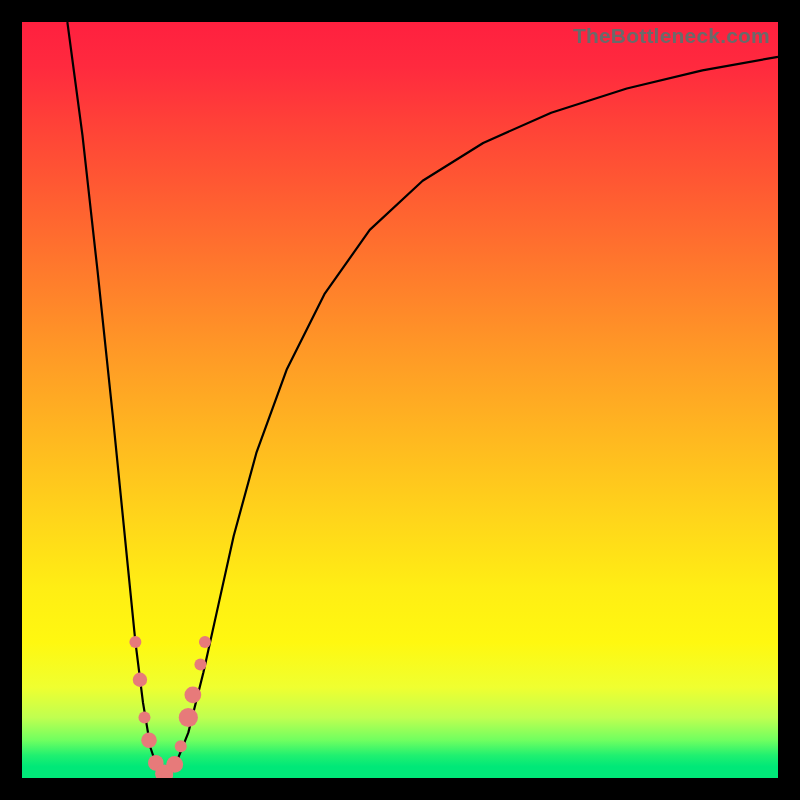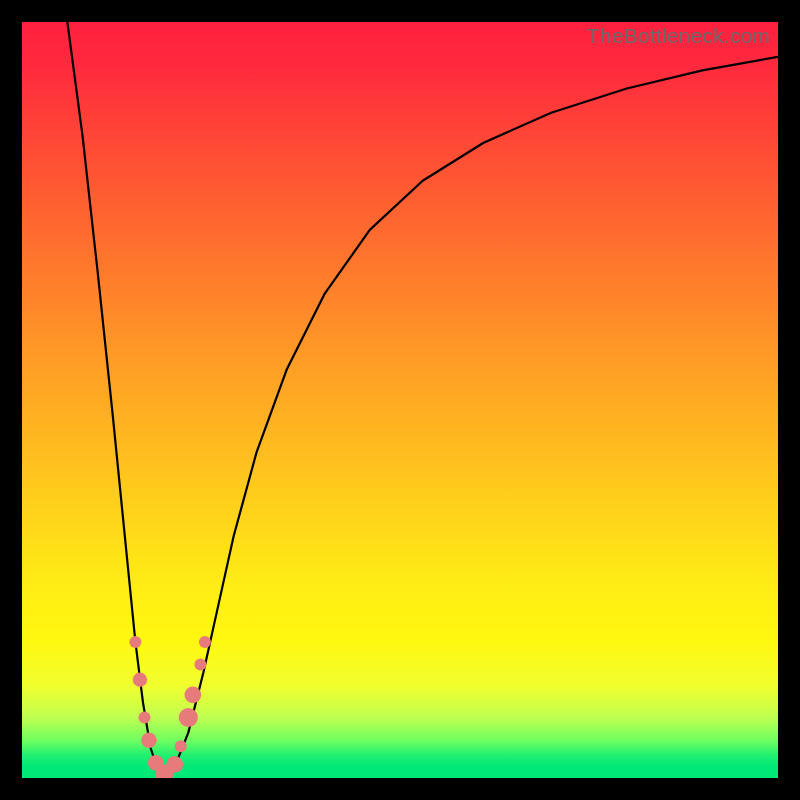--- a/index.html
+++ b/index.html
@@ -42,21 +42,21 @@
       #00e878 98.5%,
       #00e878 100%
     );
   }
   .watermark {
     position: absolute;
     top: 2px;
     right: 8px;
     color: #6a6a6a;
     font-size: 21px;
-    font-weight: 400;
+    font-weight: 700;
     letter-spacing: 0.2px;
     user-select: none;
   }
   svg.curve {
     position: absolute;
     left: 0;
     top: 0;
     width: 756px;
     height: 756px;
   }

